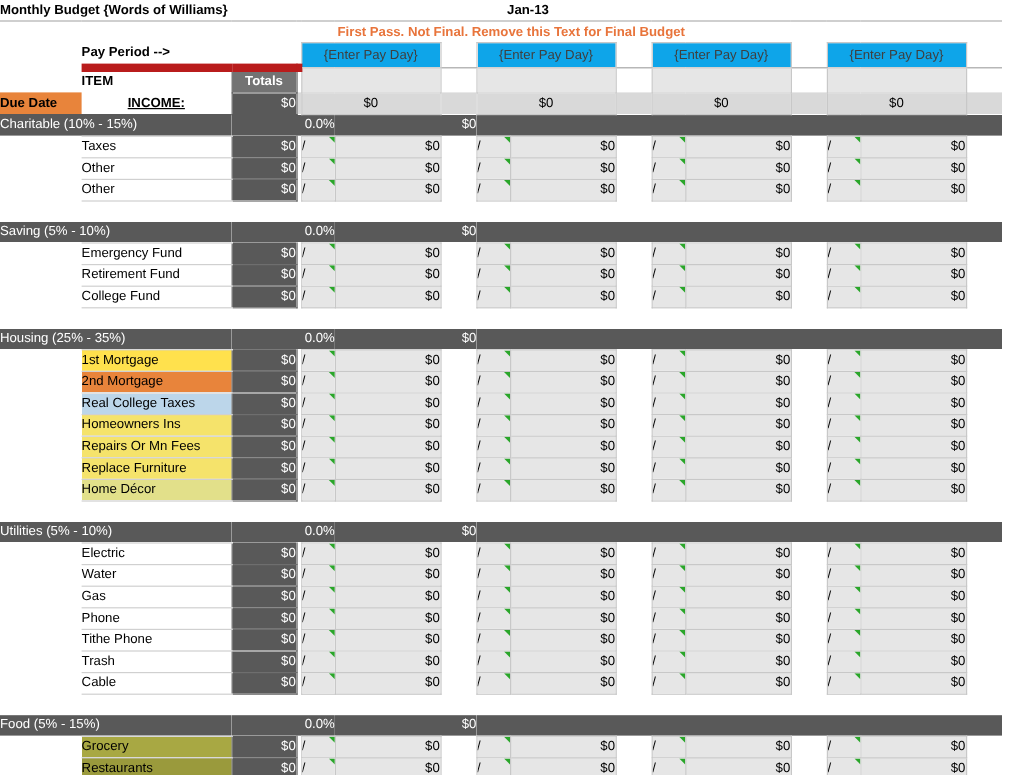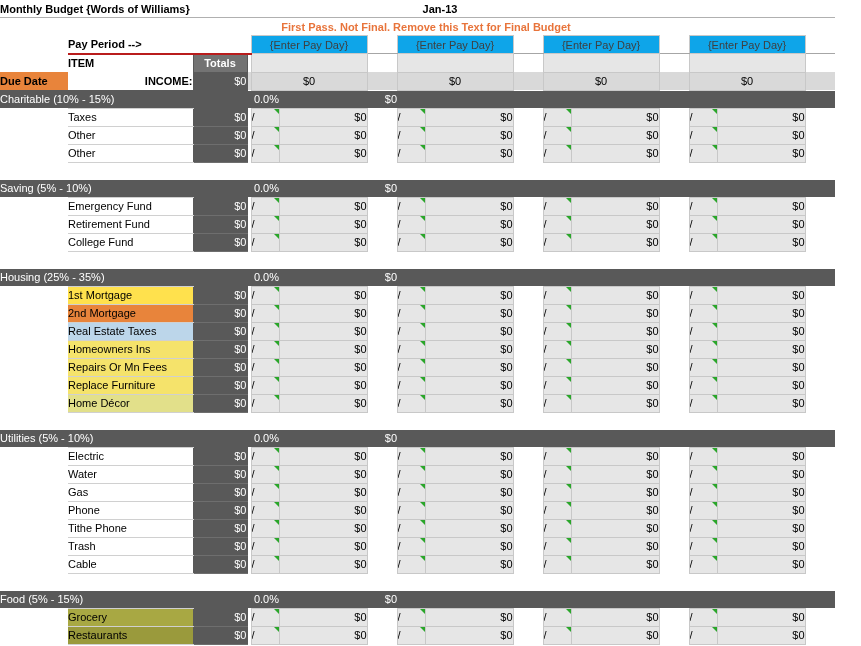--- a/index.html
+++ b/index.html
@@ -60,21 +60,21 @@
     color: #e8743b;
     font-size: 11px;
     font-weight: bold;
     text-align: center;
     height: 15px;
   }
 
   .payperiod-label {
     font-weight: bold;
     padding-left: 4px;
-    border-bottom: 2px solid #b91c1c;
+    border-bottom: 7px solid #b91c1c;
     background: #ffffff;
   }
   .payday-cell {
     background: #0ea5e9;
     color: #3f3f3f;
     text-align: center;
     font-size: 11px;
     border: 1px solid #c8c8c8;
   }
   .payday-gapcell {
@@ -103,23 +103,24 @@
 
   .due-date-badge {
     background: #e8843b;
     color: #000000;
     font-weight: bold;
     font-size: 11px;
     padding-left: 2px;
   }
   .income-label {
     font-weight: bold;
-    text-align: right;
+    text-align: center;
     padding-right: 4px;
     background: #ffffff;
+    text-decoration: underline;
   }
   .income-total {
     background: #595959;
     color: #ffffff;
     text-align: right;
     padding-right: 6px;
     border: 1px solid #595959;
   }
   .income-amt {
     background: #d9d9d9;
@@ -435,21 +436,21 @@
         <td class="white-cell" colspan="1"></td>
         <td class="slash-cell" colspan="1"><span class="marker"></span>/</td>
         <td class="amt-cell" colspan="1">$0</td>
         <td class="white-cell" colspan="1"></td>
         <td class="slash-cell" colspan="1"><span class="marker"></span>/</td>
         <td class="amt-cell" colspan="1">$0</td>
         <td class="white-cell" colspan="1"></td>
       </tr>
       <tr>
         <td class="white-cell" colspan="1"></td>
-        <td class="cat-name hl-blue" colspan="1">Real Estate Taxes</td>
+        <td class="cat-name hl-blue" colspan="1">Real College Taxes</td>
         <td class="cat-total" colspan="1">$0</td>
         <td class="white-cell" colspan="1"></td>
         <td class="slash-cell" colspan="1"><span class="marker"></span>/</td>
         <td class="amt-cell" colspan="1">$0</td>
         <td class="white-cell" colspan="1"></td>
         <td class="slash-cell" colspan="1"><span class="marker"></span>/</td>
         <td class="amt-cell" colspan="1">$0</td>
         <td class="white-cell" colspan="1"></td>
         <td class="slash-cell" colspan="1"><span class="marker"></span>/</td>
         <td class="amt-cell" colspan="1">$0</td>

